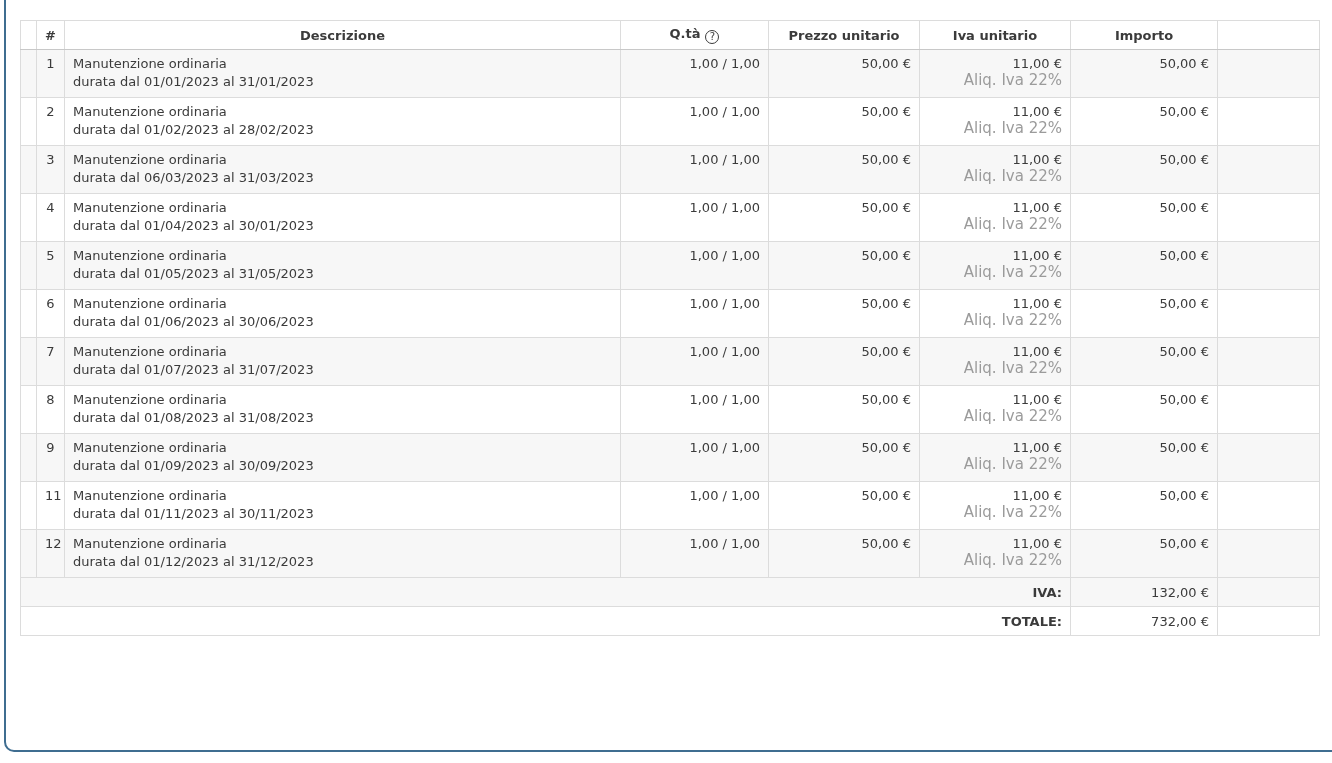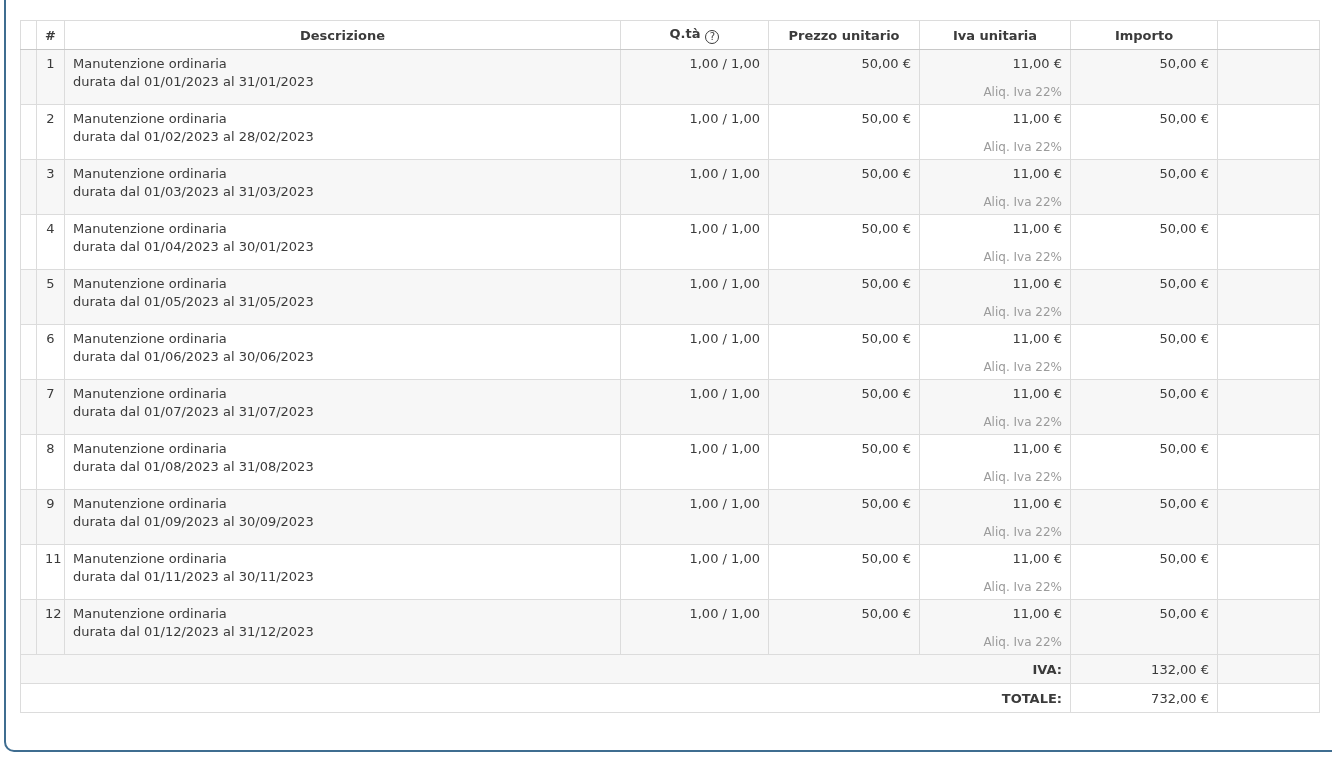--- a/index.html
+++ b/index.html
@@ -50,25 +50,24 @@
   tbody.lines td {
     border: 1px solid var(--border);
     height: 48px;
     line-height: 18px;
   }
   tbody.lines tr:nth-child(odd) { background: var(--stripe); }
   td.col-num { text-align: center; }
   td.col-qty { text-align: right; }
   td.col-price, td.col-vat, td.col-amount { text-align: right; }
   .vat-note {
-    font-size: 12px;
+    font-size: 15px;
     line-height: 14px;
     color: var(--muted);
     white-space: nowrap;
-    margin-top: 12px;
   }
   .help-icon {
     display: inline-block;
     width: 14px; height: 14px;
     border: 1px solid var(--text);
     border-radius: 50%;
     font-size: 10px; font-weight: normal;
     line-height: 12px; text-align: center;
     margin-left: 5px;
     vertical-align: -2px;
@@ -109,21 +108,21 @@
       <col style="width:147px">
       <col style="width:102px">
   </colgroup>
   <thead>
     <tr>
       <th class="col-drag"></th>
       <th class="col-num">#</th>
       <th class="col-desc">Descrizione</th>
       <th class="col-qty"><span>Q.tà</span><span class="help-icon">?</span></th>
       <th class="col-price">Prezzo unitario</th>
-      <th class="col-vat">Iva unitaria</th>
+      <th class="col-vat">Iva unitario</th>
       <th class="col-amount">Importo</th>
       <th class="col-extra"></th>
     </tr>
   </thead>
   <tbody class="lines" id="rows-body">
   <tr>
     <td class="col-drag"></td>
     <td class="col-num">1</td>
     <td class="col-desc">
       <div>Manutenzione ordinaria</div>
@@ -154,21 +153,21 @@
     </td>
     <td class="col-amount">50,00 €</td>
     <td class="col-extra"></td>
   </tr>
 
   <tr>
     <td class="col-drag"></td>
     <td class="col-num">3</td>
     <td class="col-desc">
       <div>Manutenzione ordinaria</div>
-      <div>durata dal 01/03/2023 al 31/03/2023</div>
+      <div>durata dal 06/03/2023 al 31/03/2023</div>
     </td>
     <td class="col-qty">1,00 / 1,00</td>
     <td class="col-price">50,00 €</td>
     <td class="col-vat">
       <div>11,00 €</div>
       <div class="vat-note">Aliq. Iva 22%</div>
     </td>
     <td class="col-amount">50,00 €</td>
     <td class="col-extra"></td>
   </tr>

